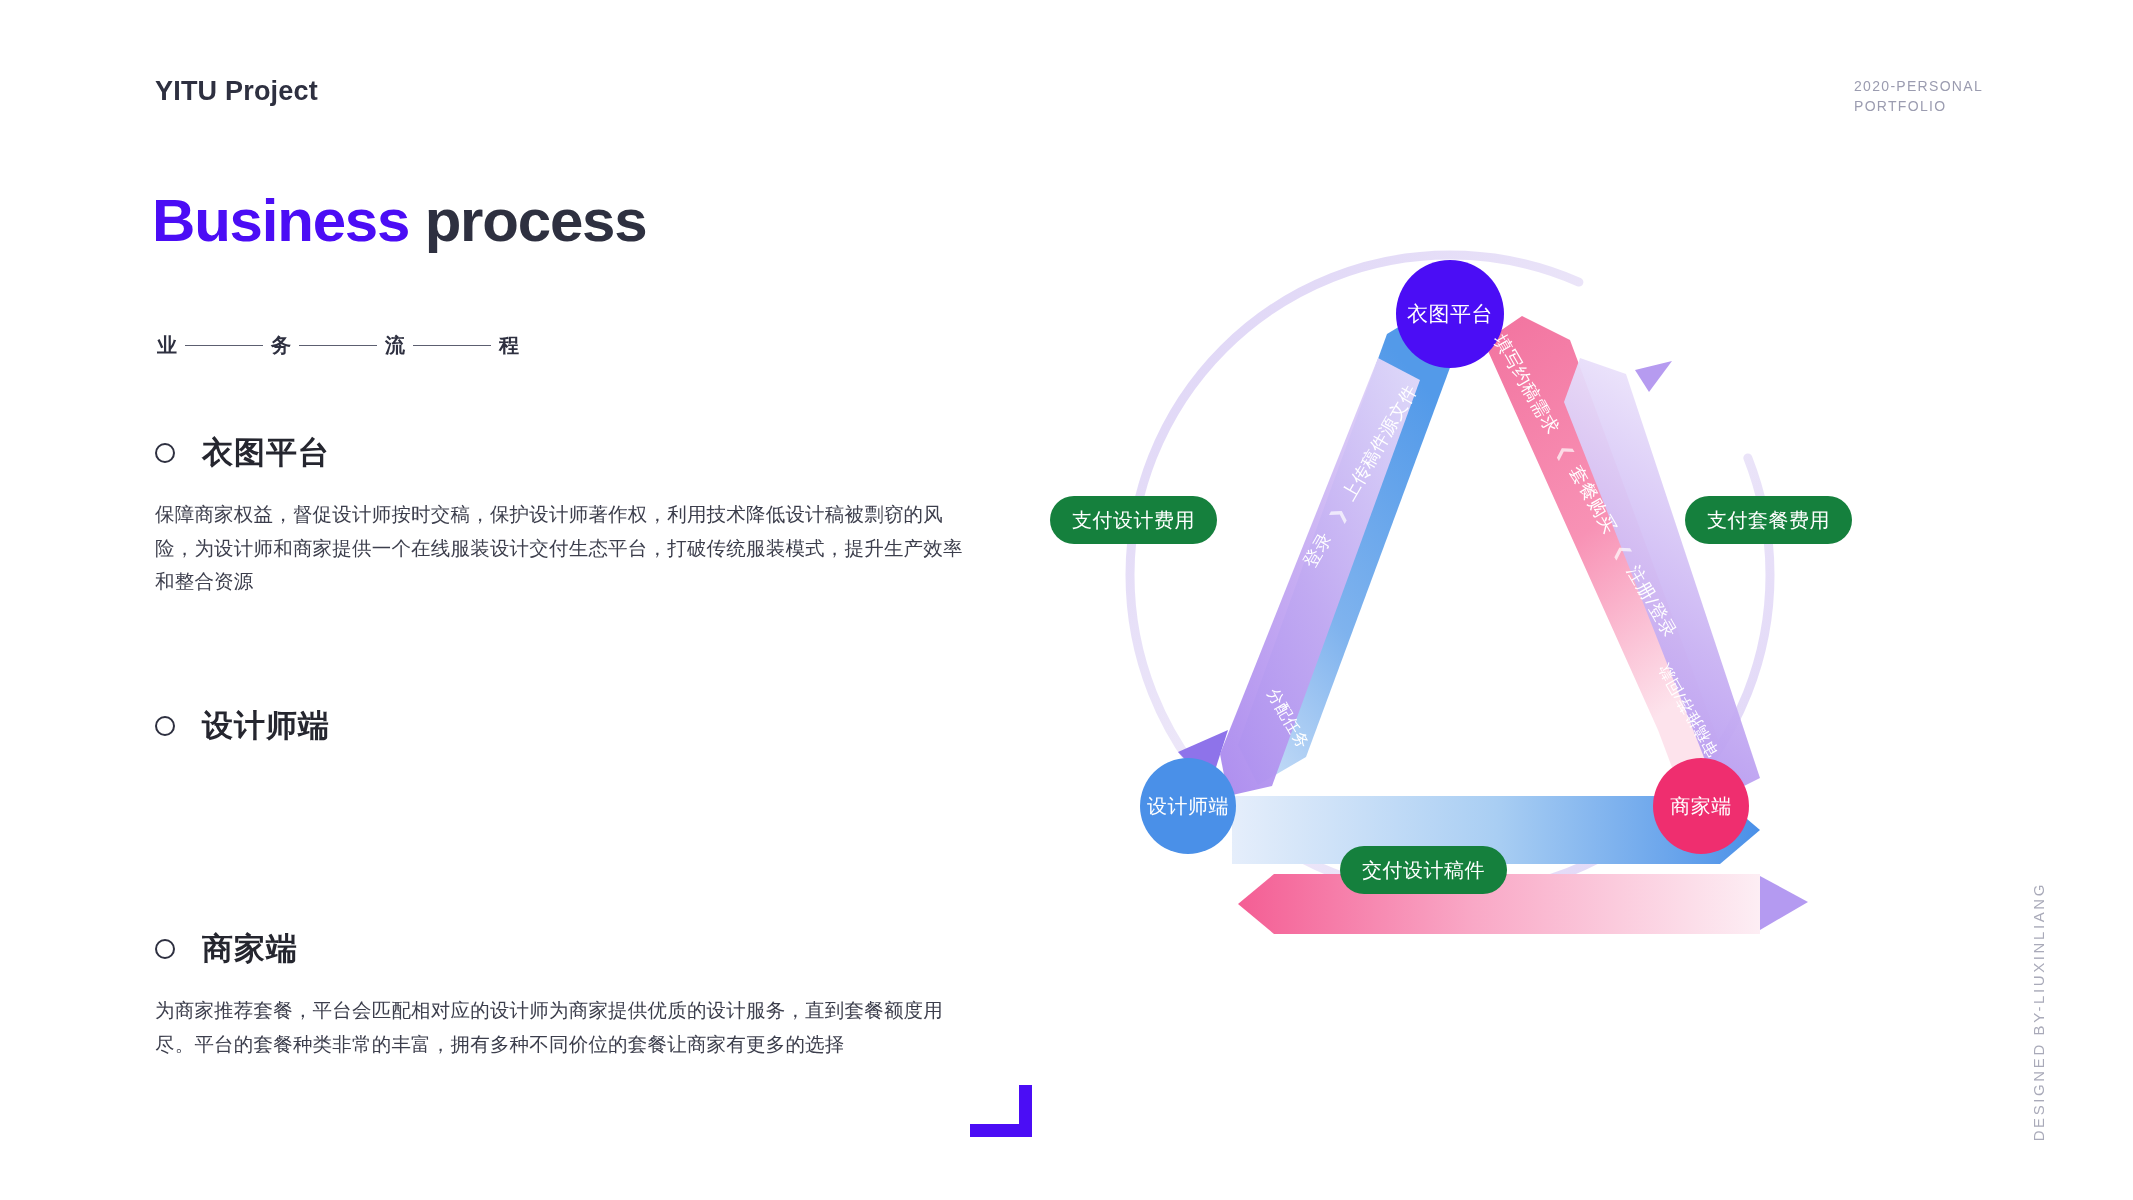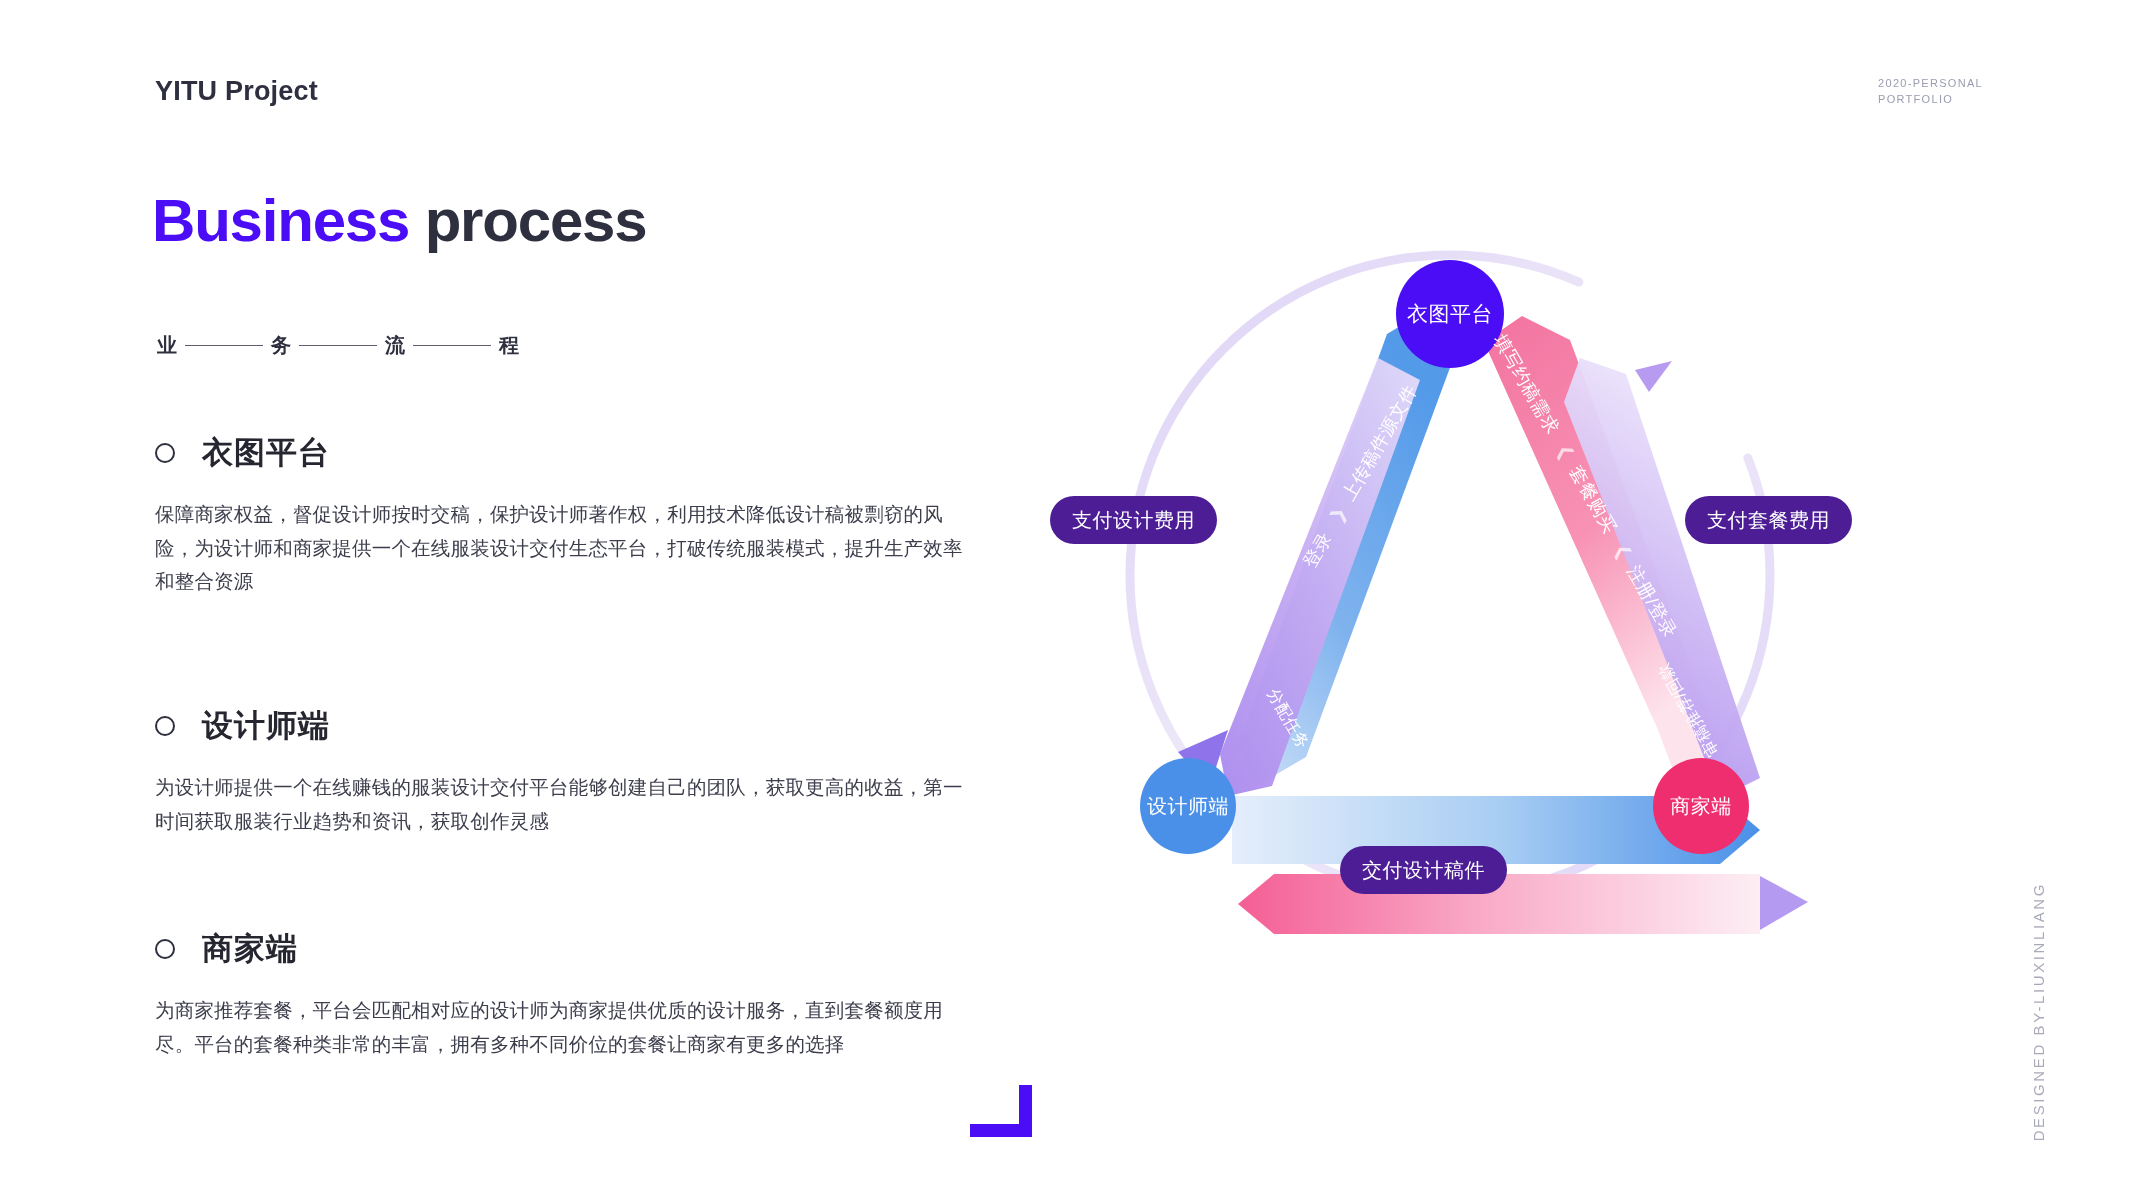--- a/index.html
+++ b/index.html
@@ -11,21 +11,21 @@
   }
   .slide { position: relative; width: 2133px; height: 1200px; background: #fff; border-radius: 10px; }
 
   
   .brand {
     position: absolute; left: 155px; top: 76px;
     font-size: 27px; font-weight: 700; color: #2e3040; letter-spacing: .2px;
   }
   .kicker {
     position: absolute; right: 150px; top: 76px;
-    text-align: left; font-size: 11px; line-height: 1.45;
+    text-align: left; font-size: 14px; line-height: 1.45;
     color: #9b9cb0; letter-spacing: 1.3px;
   }
 
   
   .title {
     position: absolute; left: 152px; top: 186px;
     font-size: 60px; font-weight: 700; color: #2e3040;
     letter-spacing: -1.2px; white-space: nowrap;
   }
   .title .accent { color: #4b0df5; }
@@ -61,21 +61,21 @@
   .node {
     position: absolute; border-radius: 50%;
     display: flex; align-items: center; justify-content: center;
     color: #fff; font-weight: 500; letter-spacing: .5px;
   }
   .node-top   { width: 108px; height: 108px; left: 336px; top: 30px;  background: #4b0df5; font-size: 21px; }
   .node-left  { width: 96px;  height: 96px;  left: 80px;  top: 528px; background: #4a90e8; font-size: 20px; }
   .node-right { width: 96px;  height: 96px;  left: 593px; top: 528px; background: #ef2e6f; font-size: 20px; }
 
   .pill {
-    position: absolute; border-radius: 999px; background: #4c1d95;
+    position: absolute; border-radius: 999px; background: #15803d;
     color: #fff; font-size: 20px; letter-spacing: .5px;
     display: flex; align-items: center; justify-content: center;
     height: 48px; padding: 0 22px; white-space: nowrap;
   }
   .pill-pay-design  { left: -10px;  top: 266px; }
   .pill-pay-package { left: 625px;  top: 266px; }
   .pill-deliver     { left: 280px;  top: 616px; }
 
   
   .bar-label {
@@ -144,21 +144,20 @@
       <span class="sec-title">衣图平台</span>
     </div>
     <p class="sec-body">保障商家权益，督促设计师按时交稿，保护设计师著作权，利用技术降低设计稿被剽窃的风险，为设计师和商家提供一个在线服装设计交付生态平台，打破传统服装模式，提升生产效率和整合资源</p>
   </div>
 
   <div class="section" style="top:705px">
     <div class="sec-head">
       <span class="ring"></span>
       <span class="sec-title">设计师端</span>
     </div>
-    <p class="sec-body">为设计师提供一个在线赚钱的服装设计交付平台能够创建自己的团队，获取更高的收益，第一时间获取服装行业趋势和资讯，获取创作灵感</p>
   </div>
 
   <div class="section" style="top:928px">
     <div class="sec-head">
       <span class="ring"></span>
       <span class="sec-title">商家端</span>
     </div>
     <p class="sec-body">为商家推荐套餐，平台会匹配相对应的设计师为商家提供优质的设计服务，直到套餐额度用尽。平台的套餐种类非常的丰富，拥有多种不同价位的套餐让商家有更多的选择</p>
   </div>
 

